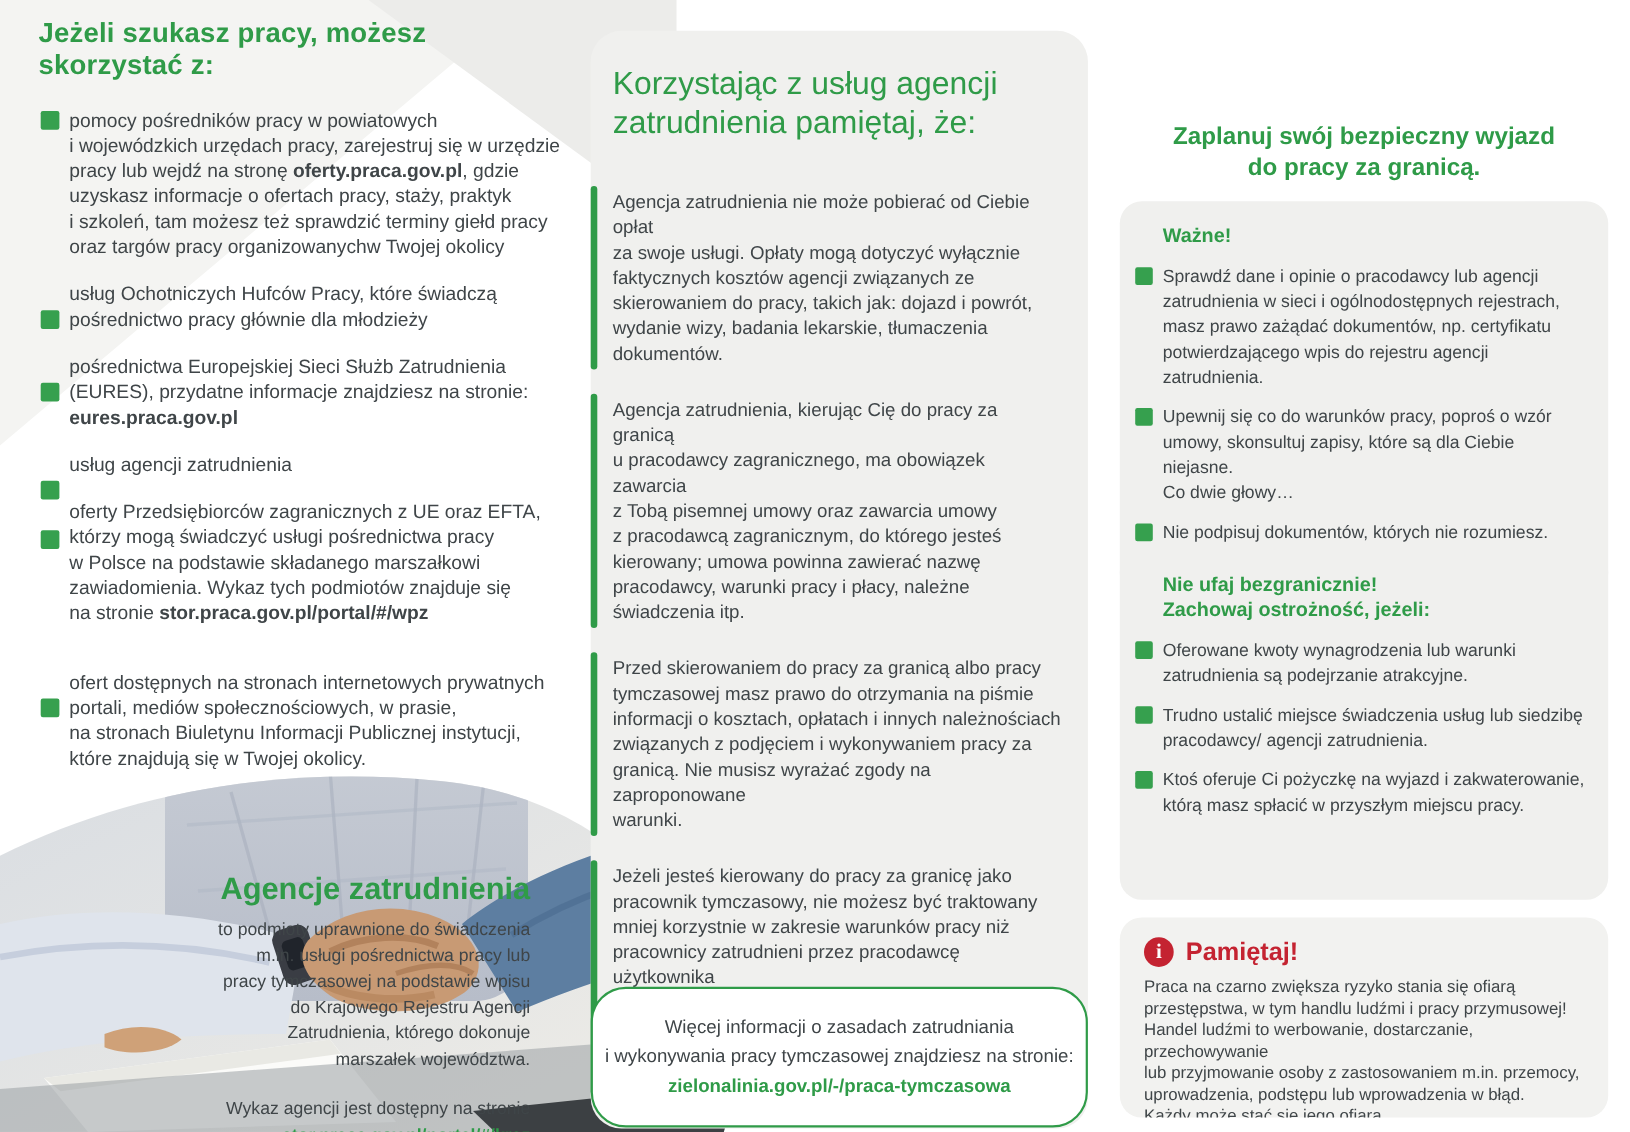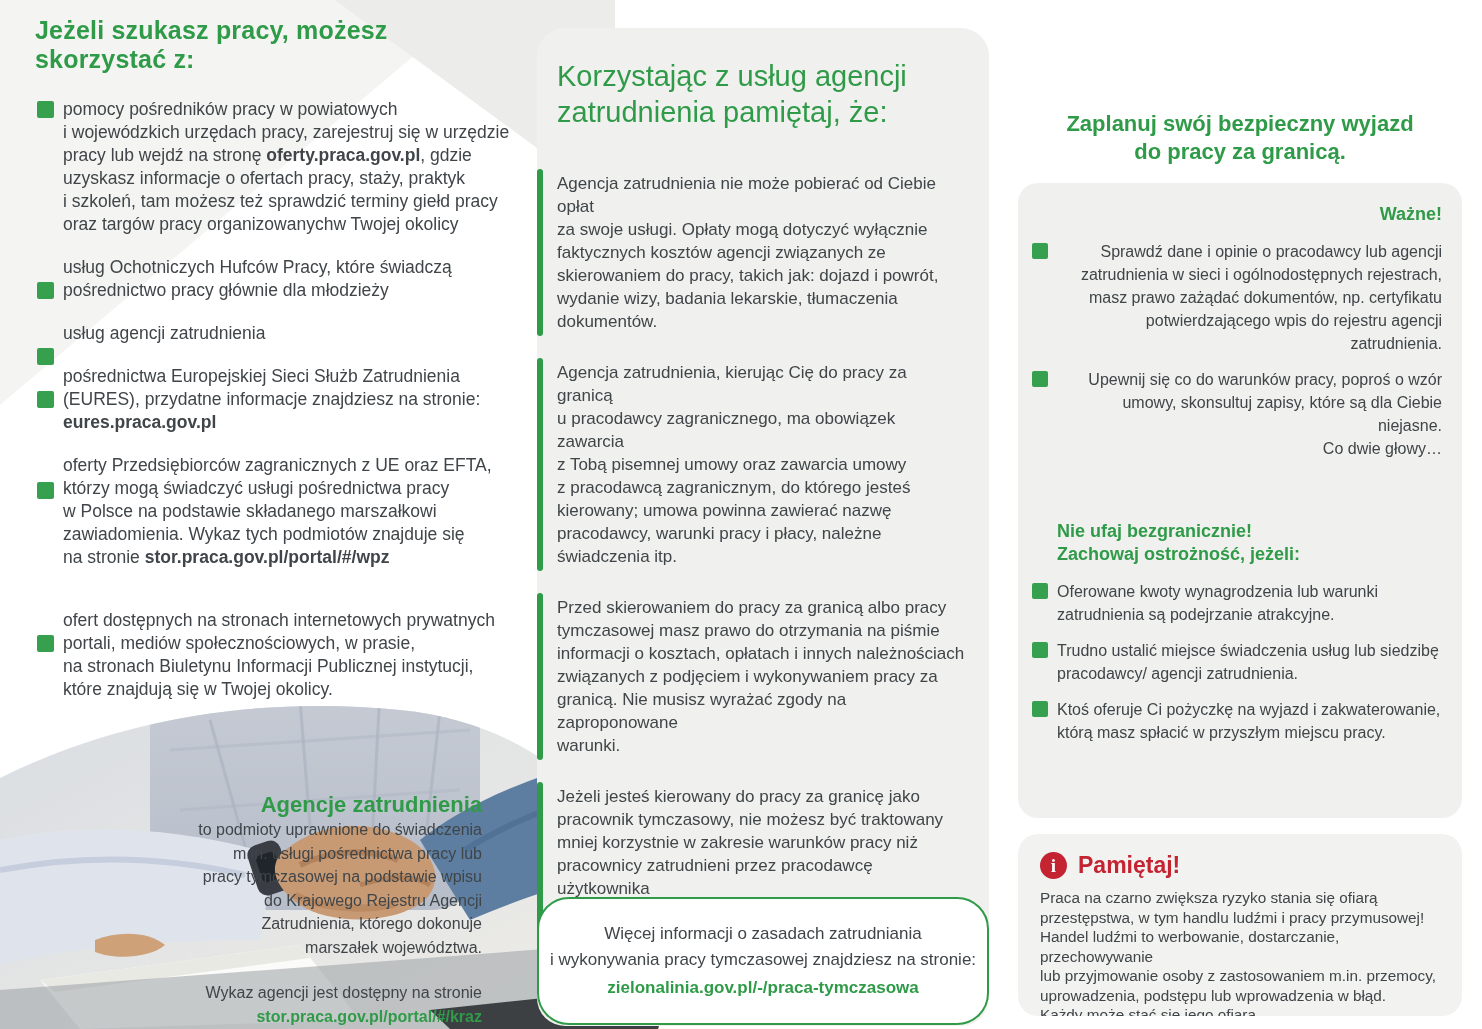--- a/index.html
+++ b/index.html
@@ -19,21 +19,21 @@
   .l-item:nth-of-type(4) .sq{top:26px;}
   .l-item:nth-of-type(5) .sq{top:28px;}
   .l-item:nth-of-type(5){margin-bottom:40px;}
   .l-item:nth-of-type(6) .sq{top:26px;}
   .l-item:nth-of-type(7) .sq{top:26px;}
   .l-item b{font-weight:bold;}
   
   #photo{position:absolute;left:0;top:690px;width:665px;height:339px;z-index:1;}
   
   .agency-block{position:absolute;right:1000px;top:792px;width:300px;text-align:right;z-index:2;}
-  .agency-heading{font-size:22px;font-weight:bold;color:#2f9b48;}
+  .agency-heading{font-size:28px;font-weight:bold;color:#2f9b48;margin-bottom:10px;}
   .agency-body{font-size:16px;line-height:23.5px;}
   .agency-footer{margin-top:22px;font-size:16px;line-height:23.5px;}
   .agency-link{display:block;color:#2f9b48;font-weight:bold;text-decoration:none;}
   
   .mid-card{position:absolute;left:537px;top:28px;width:452px;z-index:2;background:#f0f0ee;
             border-radius:28px;padding:30px 24px 34px 0;box-sizing:border-box;}
   .mid-title{margin-left:20px;font-size:29px;line-height:36px;font-weight:normal;color:#2f9b48;}
   .mid-paras{margin-top:42px;}
   .m-para{position:relative;padding-left:20px;font-size:17px;line-height:23px;margin-bottom:28px;}
   .m-para:last-child{margin-bottom:0;}
@@ -51,21 +51,21 @@
           box-sizing:border-box;padding-left:18px;}
   .banner-icon{width:46px;height:46px;flex:0 0 46px;margin-right:14px;}
   .banner-text{color:#ffffff;}
   .banner-l1{font-size:23px;line-height:28px;}
   .banner-l1 b{font-weight:bold;}
   .banner-l2{font-size:16.5px;line-height:21px;}
   .plan-heading{position:absolute;left:1018px;top:110px;width:444px;z-index:2;text-align:center;
                 color:#2f9b48;font-weight:bold;font-size:22px;line-height:28px;}
   .r-card{position:absolute;left:1018px;width:444px;z-index:2;background:#f0f0ee;border-radius:20px;
           box-sizing:border-box;padding:20px 20px 0 14px;overflow:hidden;}
-  #card-important{top:183px;height:358px;text-align:right;}
+  #card-important{top:183px;height:358px;}
   #card-caution{top:500px;height:318px;}
   .r-card-heading{margin-left:25px;color:#2f9b48;font-weight:bold;font-size:18px;line-height:23px;
                   margin-bottom:14px;}
   .r-item{position:relative;padding-left:25px;font-size:16px;line-height:23px;margin-bottom:13px;}
   .r-item .sq{position:absolute;left:0;top:3px;width:16px;height:16px;background:#36a04e;border-radius:2px;}
   
   #card-remember{position:absolute;left:1018px;top:834px;width:444px;height:182px;z-index:2;
                  background:#f2f2f0;border-radius:20px;box-sizing:border-box;padding:18px 20px 0 22px;overflow:hidden;}
   .rem-head-row{display:flex;align-items:center;margin-bottom:9px;}
   .rem-icon{width:27px;height:27px;border-radius:50%;background:#c42331;color:#ffffff;
@@ -91,25 +91,25 @@
       <div class="l-item">
         <span class="sq"></span>
         <span>pomocy pośredników pracy w powiatowych<br>i wojewódzkich urzędach pracy, zarejestruj się w urzędzie<br>pracy lub wejdź na stronę <b>oferty.praca.gov.pl</b>, gdzie<br>uzyskasz informacje o ofertach pracy, staży, praktyk<br>i szkoleń, tam możesz też sprawdzić terminy giełd pracy<br>oraz targów pracy organizowanychw Twojej okolicy</span>
       </div>
       <div class="l-item">
         <span class="sq"></span>
         <span>usług Ochotniczych Hufców Pracy, które świadczą<br>pośrednictwo pracy głównie dla młodzieży</span>
       </div>
       <div class="l-item">
         <span class="sq"></span>
+        <span>pośrednictwa Europejskiej Sieci Służb Zatrudnienia<br>(EURES), przydatne informacje znajdziesz na stronie:<br><b>eures.praca.gov.pl</b></span>
+      </div>
+      <div class="l-item">
+        <span class="sq"></span>
         <span>usług agencji zatrudnienia</span>
-      </div>
-      <div class="l-item">
-        <span class="sq"></span>
-        <span>pośrednictwa Europejskiej Sieci Służb Zatrudnienia<br>(EURES), przydatne informacje znajdziesz na stronie:<br><b>eures.praca.gov.pl</b></span>
       </div>
       <div class="l-item">
         <span class="sq"></span>
         <span>oferty Przedsiębiorców zagranicznych z UE oraz EFTA,<br>którzy mogą świadczyć usługi pośrednictwa pracy<br>w Polsce na podstawie składanego marszałkowi<br>zawiadomienia. Wykaz tych podmiotów znajduje się<br>na stronie <b>stor.praca.gov.pl/portal/#/wpz</b></span>
       </div>
       <div class="l-item">
         <span class="sq"></span>
         <span>ofert dostępnych na stronach internetowych prywatnych<br>portali, mediów społecznościowych, w prasie,<br>na stronach Biuletynu Informacji Publicznej instytucji,<br>które znajdują się w Twojej okolicy.</span>
       </div>
     </div>
@@ -190,20 +190,24 @@
   <div class="r-card" id="card-important">
     <div class="r-card-heading">Ważne!</div>
     <div class="r-item">
       <span class="sq"></span>
       <span>Sprawdź dane i opinie o pracodawcy lub agencji<br>zatrudnienia w sieci i ogólnodostępnych rejestrach,<br>masz prawo zażądać dokumentów, np. certyfikatu<br>potwierdzającego wpis do rejestru agencji zatrudnienia.</span>
     </div>
     <div class="r-item">
       <span class="sq"></span>
       <span>Upewnij się co do warunków pracy, poproś o wzór<br>umowy, skonsultuj zapisy, które są dla Ciebie niejasne.<br>Co dwie głowy…</span>
     </div>
+    <div class="r-item">
+      <span class="sq"></span>
+      <span>Nie podpisuj dokumentów, których nie rozumiesz.</span>
+    </div>
 
   </div>
 
   <div class="r-card" id="card-caution">
     <div class="r-card-heading">Nie ufaj bezgranicznie!<br>Zachowaj ostrożność, jeżeli:</div>
     <div class="r-item">
       <span class="sq"></span>
       <span>Oferowane kwoty wynagrodzenia lub warunki<br>zatrudnienia są podejrzanie atrakcyjne.</span>
     </div>
     <div class="r-item">

